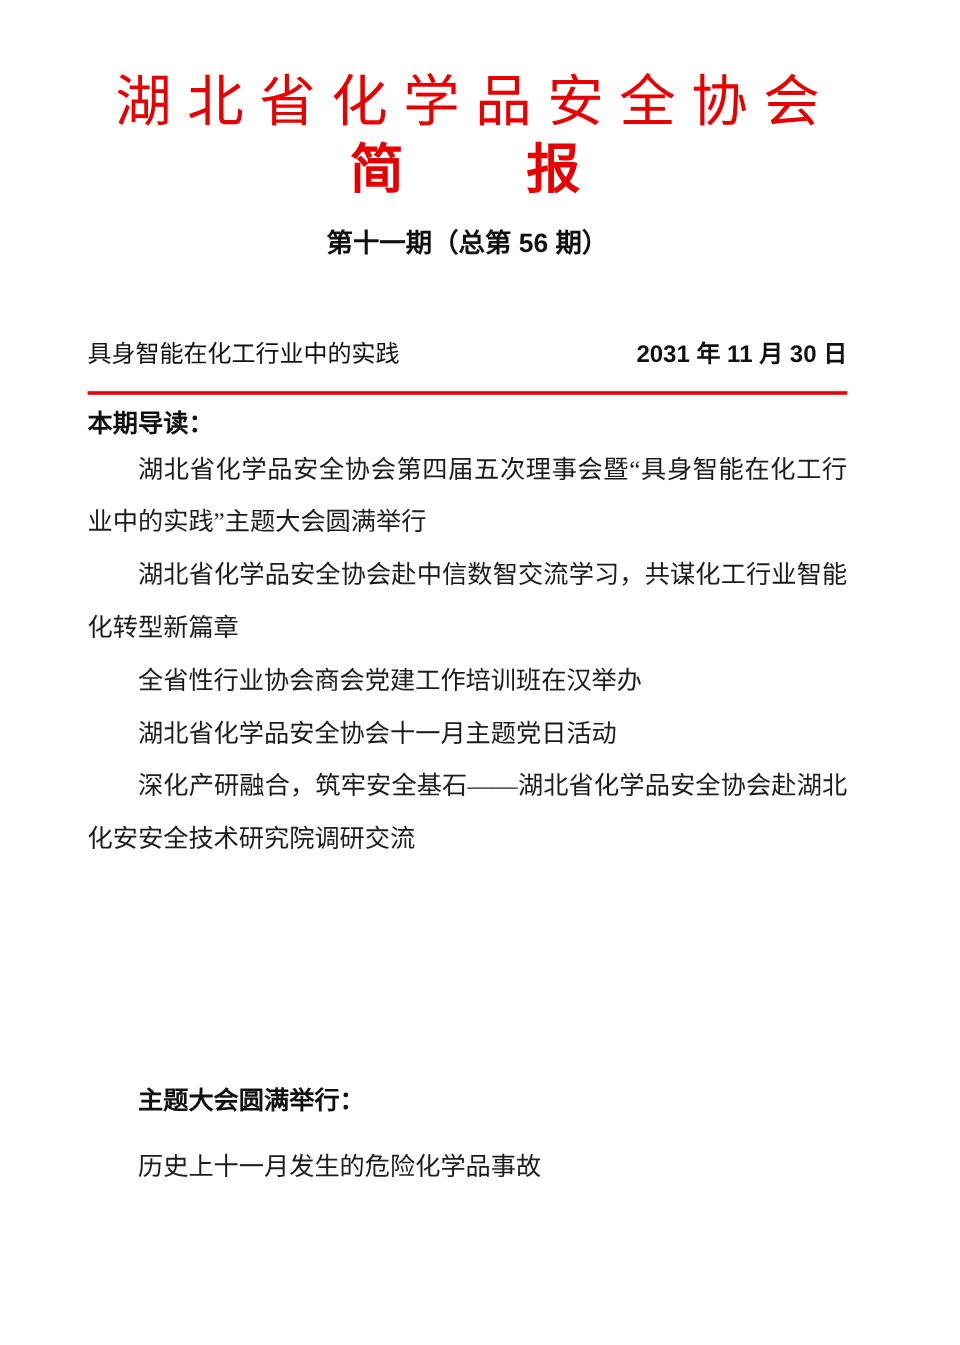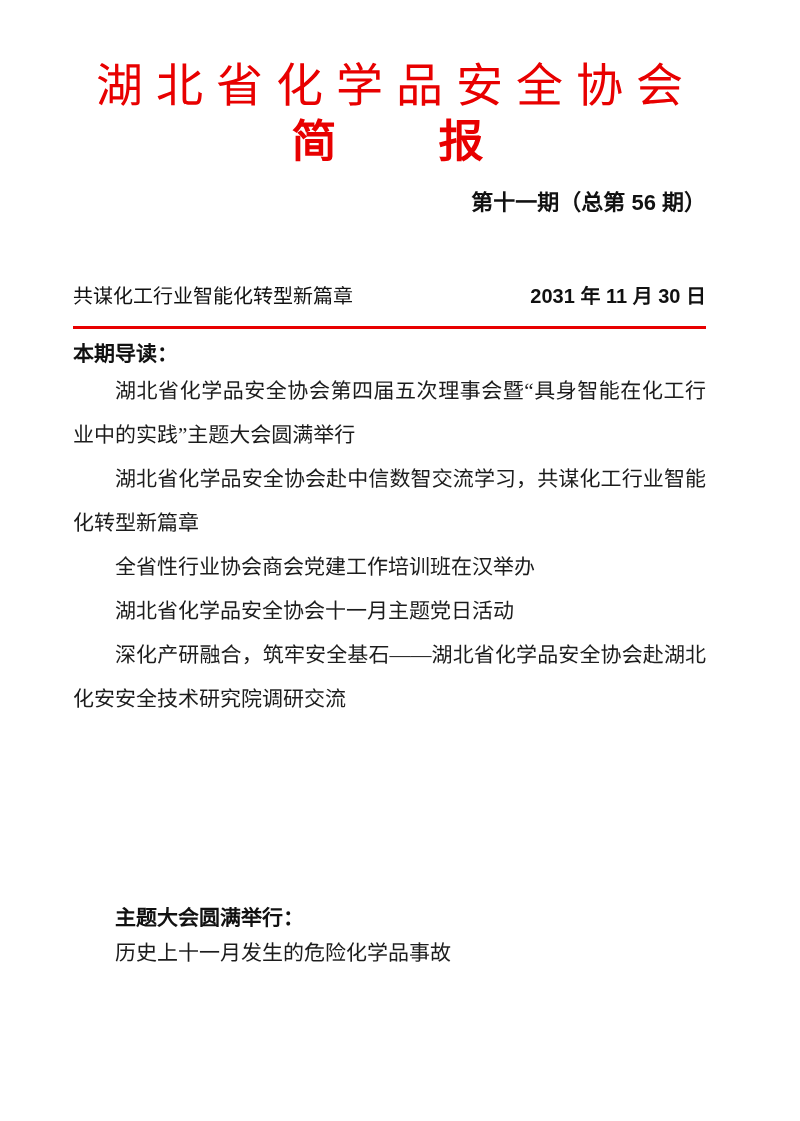--- a/index.html
+++ b/index.html
@@ -37,21 +37,21 @@
     color: var(--accent);
     text-align: center;
     letter-spacing: 4px;
   }
 
   .issue-line {
     font-family: "Liberation Sans", "DejaVu Sans", sans-serif;
     font-size: 22px;
     font-weight: 700;
     line-height: 30px;
-    text-align: right;
+    text-align: center;
     margin-top: 20px;
     color: #111;
   }
 
   .editor-row {
     display: flex;
     justify-content: space-between;
     align-items: baseline;
     margin-top: 64px;
     line-height: 28px;
@@ -101,37 +101,37 @@
     font-weight: 700;
     line-height: 30px;
     text-indent: 2em;
     color: #111;
   }
   .case-item {
     font-family: "Liberation Serif", "DejaVu Serif", serif;
     font-size: 21px;
     line-height: 30px;
     text-indent: 2em;
-    margin-top: 5px;
+    margin-top: 24px;
     color: #1c1c1c;
   }
 </style>
 </head>
 <body>
 
 <div class="page">
 
   <h1 class="org-title">湖北省化学品安全协会</h1>
 
   <h2 class="bulletin-title">简　　报</h2>
 
   <div class="issue-line">第十一期（总第 56 期）</div>
 
   <div class="editor-row">
-    <span class="editor-name">共谋化工行业智能化转型新篇章</span>
+    <span class="editor-name">具身智能在化工行业中的实践</span>
     <span class="issue-date">2031 年 11 月 30 日</span>
   </div>
 
   <hr class="red-rule">
 
   <div class="toc-heading">本期导读：</div>
 
   <div class="toc-items">
     <p>湖北省化学品安全协会第四届五次理事会暨“具身智能在化工行业中的实践”主题大会圆满举行</p>
     <p>湖北省化学品安全协会赴中信数智交流学习，共谋化工行业智能化转型新篇章</p>

